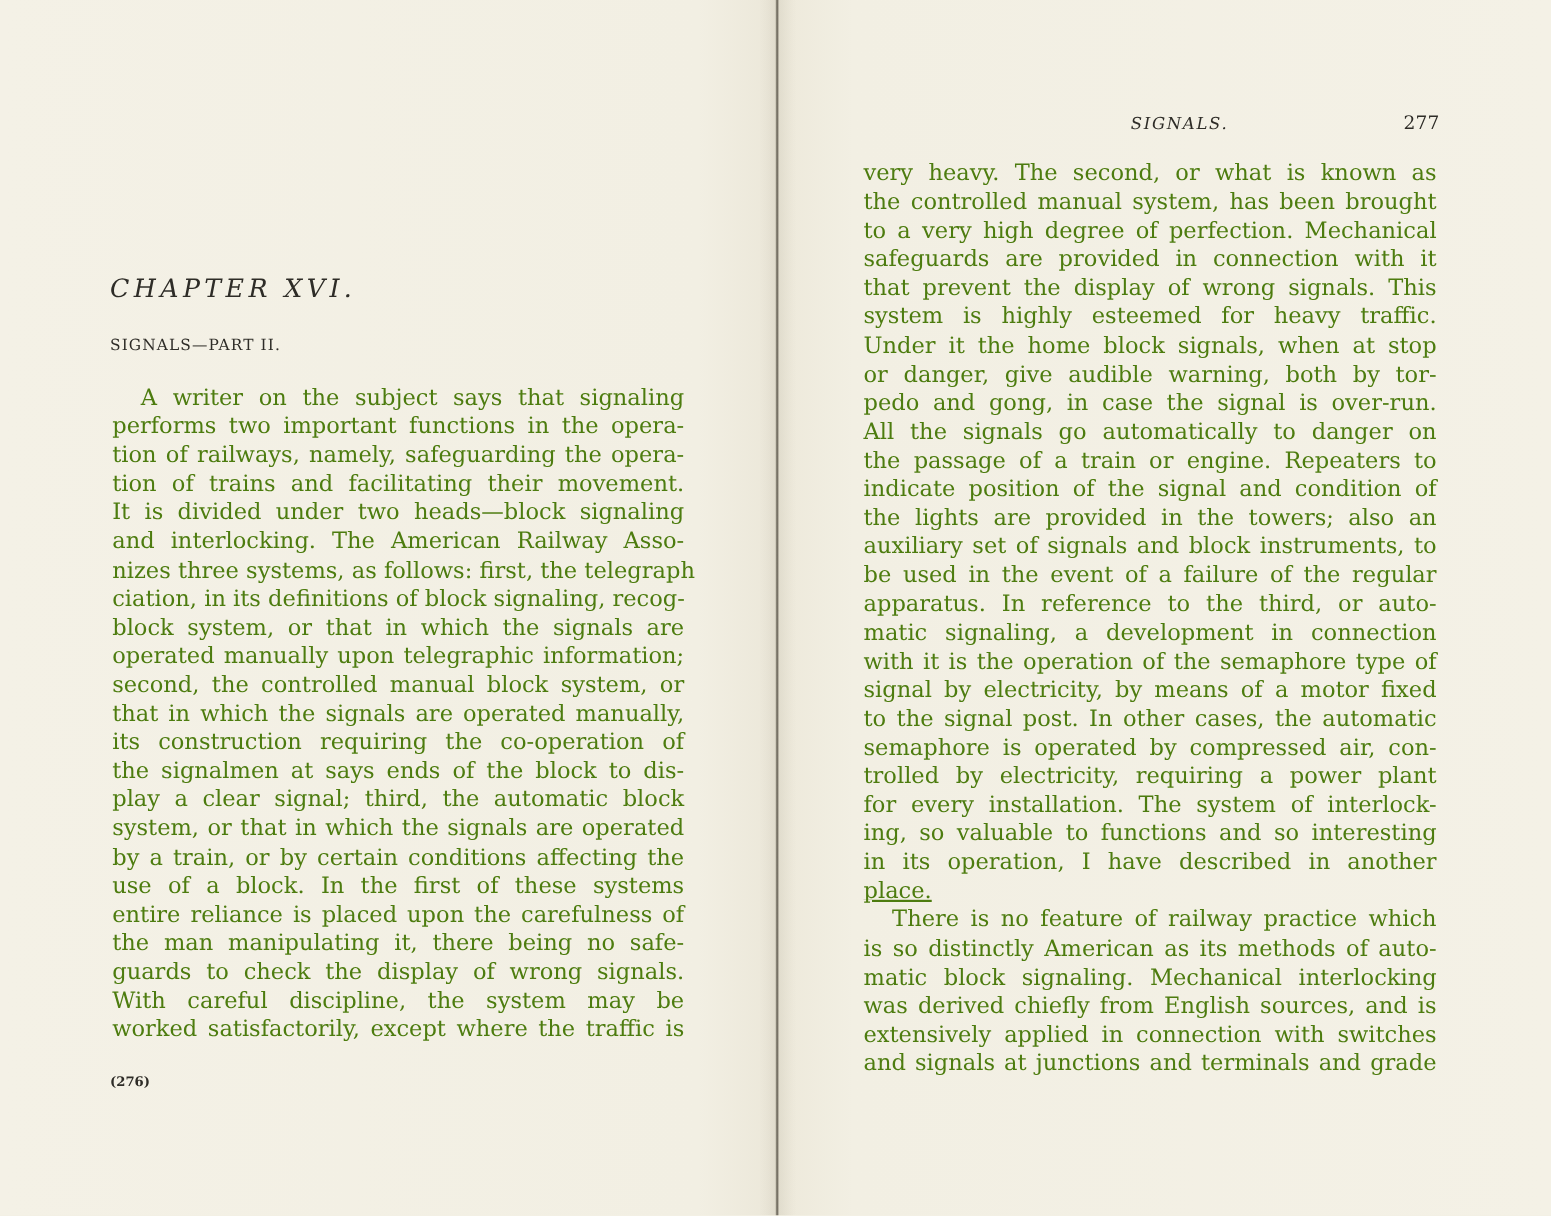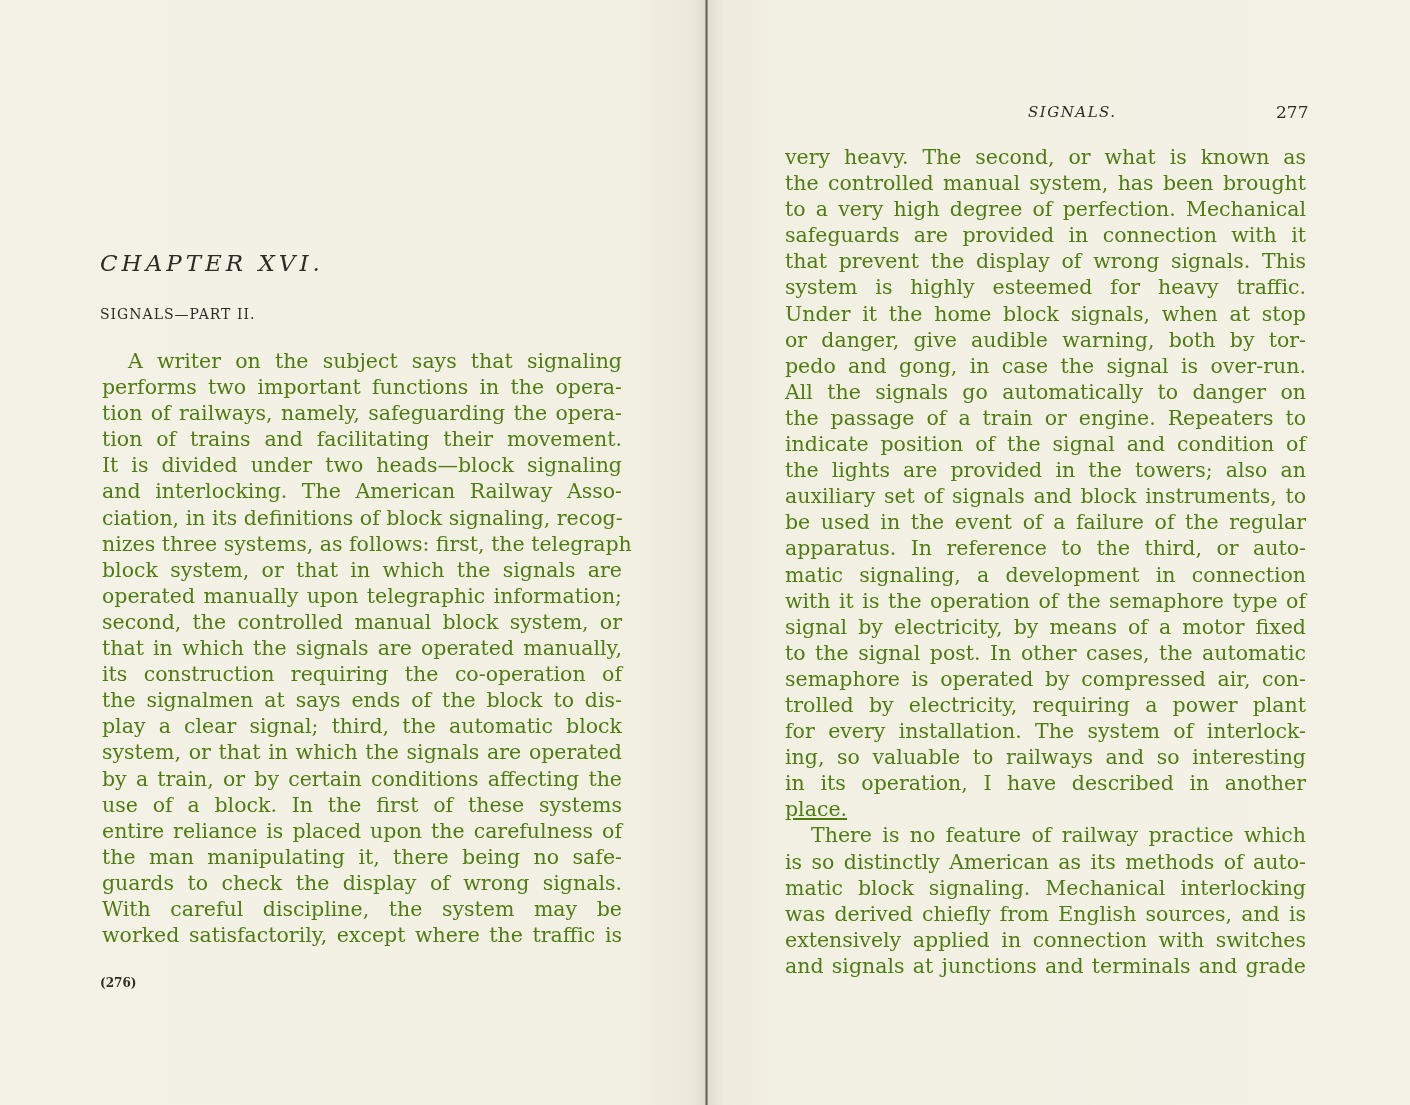--- a/index.html
+++ b/index.html
@@ -141,22 +141,22 @@
   <div class="chapter-subtitle">SIGNALS—PART II.</div>
 </div>
 
 <div class="text-block left-text">
   <span class="line indent">A writer on the subject says that signaling</span>
   <span class="line">performs two important functions in the opera-</span>
   <span class="line">tion of railways, namely, safeguarding the opera-</span>
   <span class="line">tion of trains and facilitating their movement.</span>
   <span class="line">It is divided under two heads—block signaling</span>
   <span class="line">and interlocking. The American Railway Asso-</span>
+  <span class="line">nizes three systems, as follows: first, the telegraph</span>
   <span class="line">ciation, in its definitions of block signaling, recog-</span>
-  <span class="line">nizes three systems, as follows: first, the telegraph</span>
   <span class="line">block system, or that in which the signals are</span>
   <span class="line">operated manually upon telegraphic information;</span>
   <span class="line">second, the controlled manual block system, or</span>
   <span class="line">that in which the signals are operated manually,</span>
   <span class="line">its construction requiring the co-operation of</span>
   <span class="line">the signalmen at says ends of the block to dis-</span>
   <span class="line">play a clear signal; third, the automatic block</span>
   <span class="line">system, or that in which the signals are operated</span>
   <span class="line">by a train, or by certain conditions affecting the</span>
   <span class="line">use of a block. In the first of these systems</span>
@@ -190,21 +190,21 @@
   <span class="line">auxiliary set of signals and block instruments, to</span>
   <span class="line">be used in the event of a failure of the regular</span>
   <span class="line">apparatus. In reference to the third, or auto-</span>
   <span class="line">matic signaling, a development in connection</span>
   <span class="line">with it is the operation of the semaphore type of</span>
   <span class="line">signal by electricity, by means of a motor fixed</span>
   <span class="line">to the signal post. In other cases, the automatic</span>
   <span class="line">semaphore is operated by compressed air, con-</span>
   <span class="line">trolled by electricity, requiring a power plant</span>
   <span class="line">for every installation. The system of interlock-</span>
-  <span class="line">ing, so valuable to railways and so interesting</span>
+  <span class="line">ing, so valuable to functions and so interesting</span>
   <span class="line">in its operation, I have described in another</span>
   <span class="line last">place.</span>
   <span class="line indent">There is no feature of railway practice which</span>
   <span class="line">is so distinctly American as its methods of auto-</span>
   <span class="line">matic block signaling. Mechanical interlocking</span>
   <span class="line">was derived chiefly from English sources, and is</span>
   <span class="line">extensively applied in connection with switches</span>
   <span class="line">and signals at junctions and terminals and grade</span>
 </div>
 

